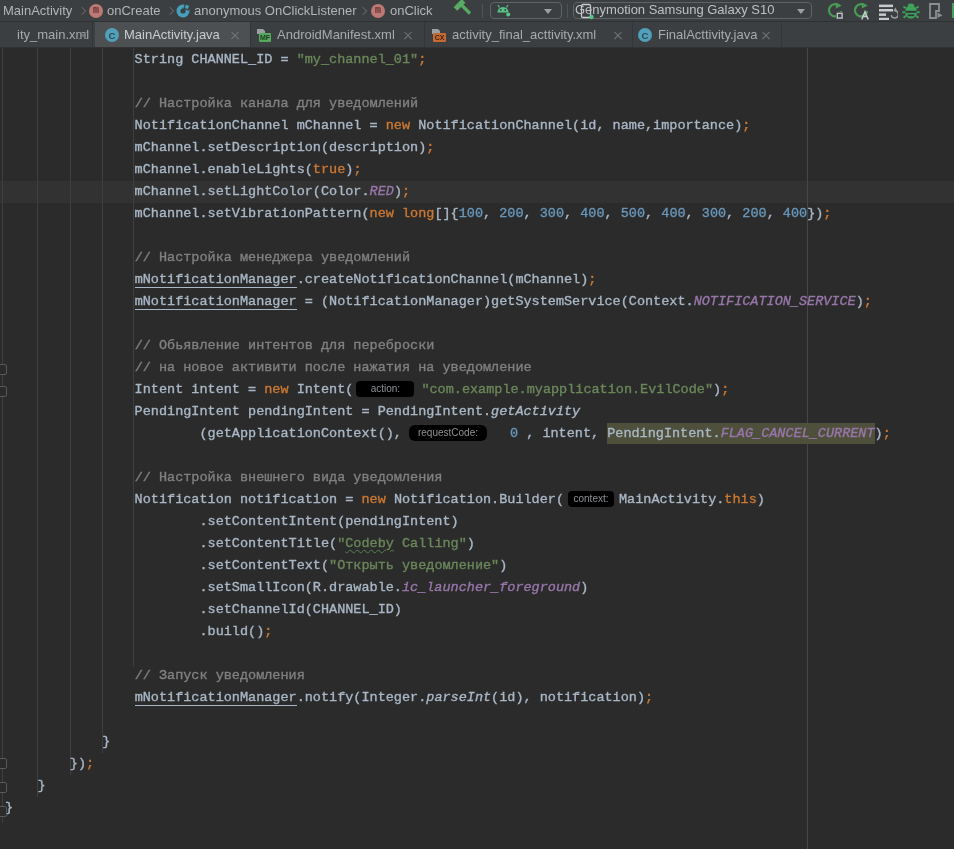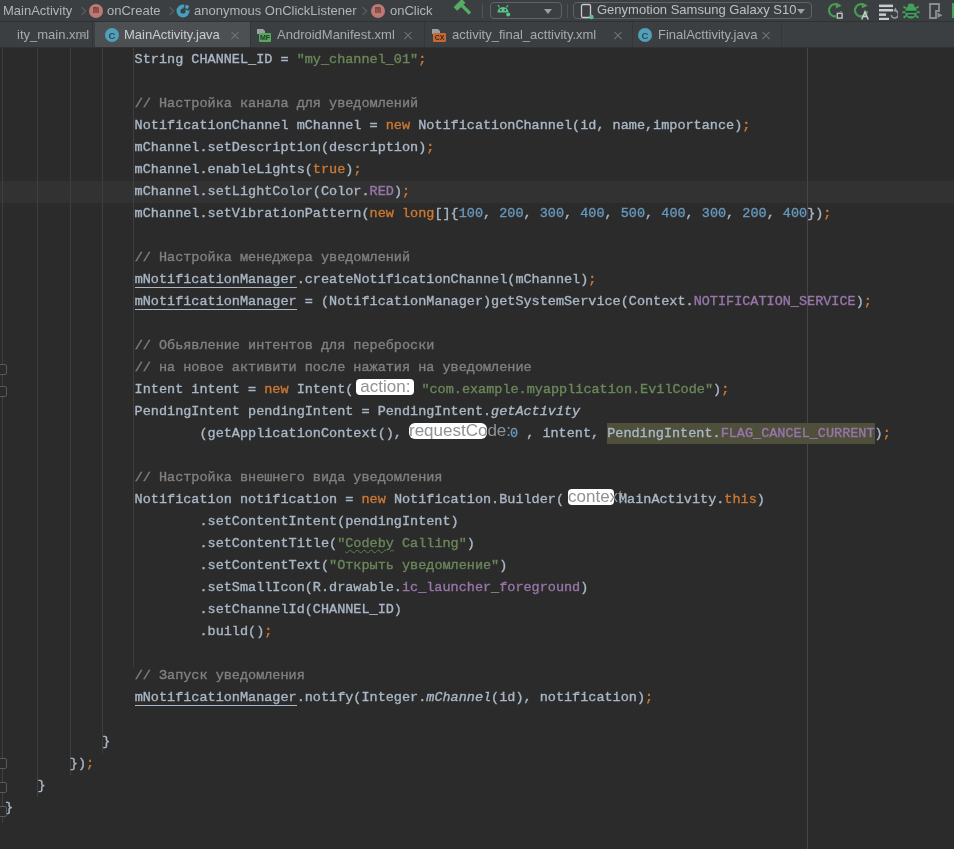--- a/index.html
+++ b/index.html
@@ -25,26 +25,26 @@
 #curline{position:absolute;left:0;top:133px;width:954px;height:22px;background:#323232;}
 .guide{position:absolute;width:1px;background:#3f3f3f;}
 #margin{position:absolute;left:807px;top:0;width:1px;height:801px;background:#464646;}
 .fold{position:absolute;left:-2px;width:7px;height:9px;border:1px solid #56595b;border-radius:2px;background:#2b2b2b;}
 #code{position:absolute;left:5px;top:1px;font-family:"Liberation Mono",monospace;font-size:13.5px;line-height:22px;color:#a9b7c6;-webkit-text-stroke:0.35px #a9b7c6;}
 #code div{height:22px;white-space:pre;}
 .c{color:#808080;-webkit-text-stroke:0.35px #808080;}
 .s{color:#6a8759;-webkit-text-stroke:0.35px #6a8759;}
 .k{color:#cc7832;-webkit-text-stroke:0.35px #cc7832;}
 .n{color:#6897bb;-webkit-text-stroke:0.35px #6897bb;}
-.f{color:#9876aa;-webkit-text-stroke:0.35px #9876aa;}
+.f{color:#9876aa;-webkit-text-stroke:0.35px #9876aa;font-style:italic;}
 .it{font-style:italic;}
 .u{border-bottom:1px solid #a9b7c6;}
 .wv{text-decoration:underline;text-decoration-style:wavy;text-decoration-color:#56824e;text-decoration-thickness:1px;text-underline-offset:2px;}
 .hl{background:#4e503c;padding:3px 0;}
-.hint{display:inline-block;background:#ffffff;color:#8f9295;font-family:"Liberation Sans",sans-serif;font-size:17px;line-height:16px;height:16px;border-radius:4px;text-align:center;vertical-align:1px;-webkit-text-stroke:0;}
+.hint{display:inline-block;background:#000000;color:#8f9295;font-family:"Liberation Sans",sans-serif;font-size:10px;line-height:16px;height:16px;border-radius:4px;text-align:center;vertical-align:1px;-webkit-text-stroke:0;}
 </style></head>
 <body>
 <div id="app">
 <div id="crumbs">
   <div class="ci" style="left:3px;">MainActivity</div>
   <div class="chev" style="left:79px;"></div>
   <div class="mic" style="left:89px;">m</div>
   <div class="ci" style="left:107px;">onCreate</div>
   <div class="chev" style="left:167px;"></div>
   <svg style="position:absolute;left:175px;top:3px;" width="16" height="16" viewBox="0 0 16 16">
@@ -72,21 +72,21 @@
     <circle cx="13.2" cy="10.5" r="2" fill="#57c489"></circle>
   </svg>
   <div class="ddt" style="left:515px;margin-top:28px;">app</div>
   <div class="caret" style="left:544px;top:9px;"></div>
   <div class="sep" style="left:567px;"></div>
   <div class="ddl" style="left:573px;width:239px;"></div>
   <svg style="position:absolute;left:580px;top:3px;" width="14" height="17" viewBox="0 0 14 17">
     <rect x="1.5" y="1.5" width="9" height="13" rx="1.5" fill="none" stroke="#c8cbcd" stroke-width="1.3"></rect>
     <circle cx="11.5" cy="14" r="2.2" fill="#57c489"></circle>
   </svg>
-  <div class="ddt" style="left:597px;">Genymotion Samsung Galaxy S10</div>
+  <div class="ddt" style="left:575px;">Genymotion Samsung Galaxy S10</div>
   <div class="caret" style="left:797px;top:9px;"></div>
   <svg style="position:absolute;left:826px;top:2px;" width="18" height="18" viewBox="0 0 18 18">
     <path d="M13.6 4.2 A6.1 6.1 0 1 0 15.1 9.2" fill="none" stroke="#499c54" stroke-width="2.3"></path>
     <path d="M9.8 0.8 L15.8 3.6 L9.8 6.4 z" fill="#499c54"></path>
     <rect x="10" y="10" width="7.4" height="7.4" fill="#3c3f41"></rect>
     <rect x="11.3" y="11.3" width="4.8" height="4.8" fill="none" stroke="#c8cbcd" stroke-width="1.3"></rect>
   </svg>
   <svg style="position:absolute;left:852px;top:2px;" width="18" height="18" viewBox="0 0 18 18">
     <path d="M13.6 4.2 A6.1 6.1 0 1 0 15.1 9.2" fill="none" stroke="#499c54" stroke-width="2.3"></path>
     <path d="M9.8 0.8 L15.8 3.6 L9.8 6.4 z" fill="#499c54"></path>
@@ -186,21 +186,21 @@
 <div>                <span class="c">// Настройка внешнего вида уведомления</span></div>
 <div>                Notification notification = <span class="k">new</span> Notification.Builder(<span class="hint" style="width:46px;margin-left:4px;margin-right:5px;">context:</span>MainActivity.<span class="k">this</span>)</div>
 <div>                        .setContentIntent(pendingIntent)</div>
 <div>                        .setContentTitle(<span class="s">"<span class="wv">Codeby</span> Calling"</span>)</div>
 <div>                        .setContentText(<span class="s">"Открыть уведомление"</span>)</div>
 <div>                        .setSmallIcon(R.drawable.<span class="f">ic_launcher_foreground</span>)</div>
 <div>                        .setChannelId(CHANNEL_ID)</div>
 <div>                        .build()<span class="k">;</span></div>
 <div></div>
 <div>                <span class="c">// Запуск уведомления</span></div>
-<div>                <span class="u">mNotificationManager</span>.notify(Integer.<span class="it">mChannel</span>(id), notification)<span class="k">;</span></div>
+<div>                <span class="u">mNotificationManager</span>.notify(Integer.<span class="it">parseInt</span>(id), notification)<span class="k">;</span></div>
 <div></div>
 <div>            }</div>
 <div>        })<span class="k">;</span></div>
 <div>    }</div>
 <div>}</div>
       </div>
   <div class="fold" style="top:316px;"></div>
   <div class="fold" style="top:338px;"></div>
   <div class="fold" style="top:710px;"></div>
   <div class="fold" style="top:734px;"></div>

